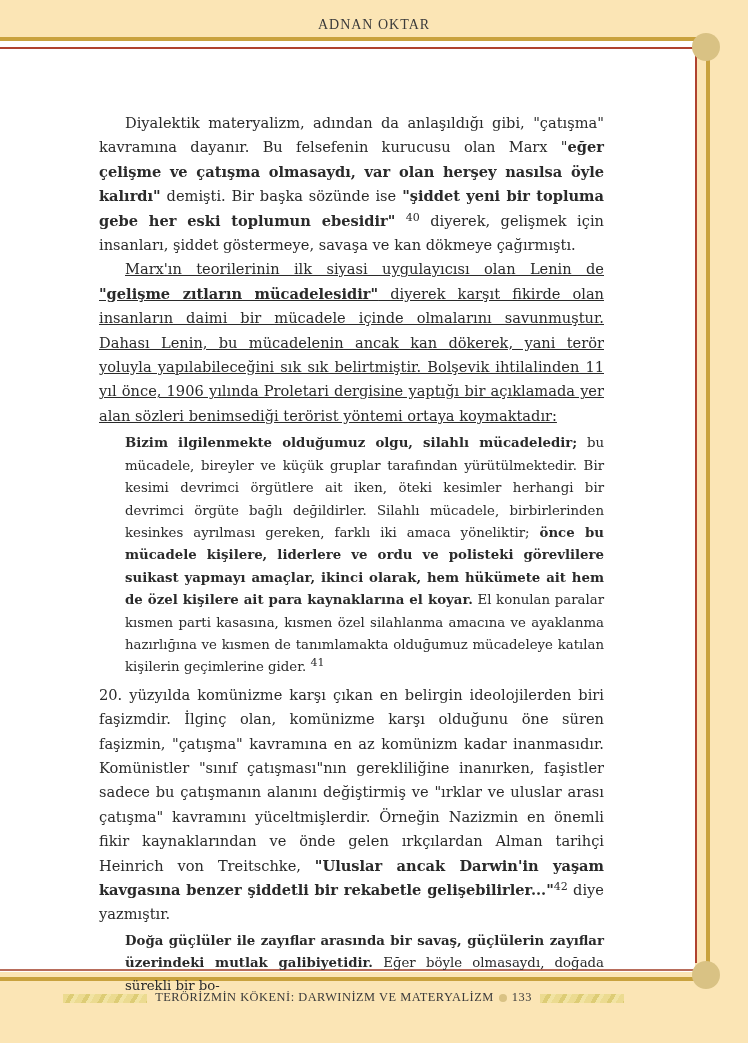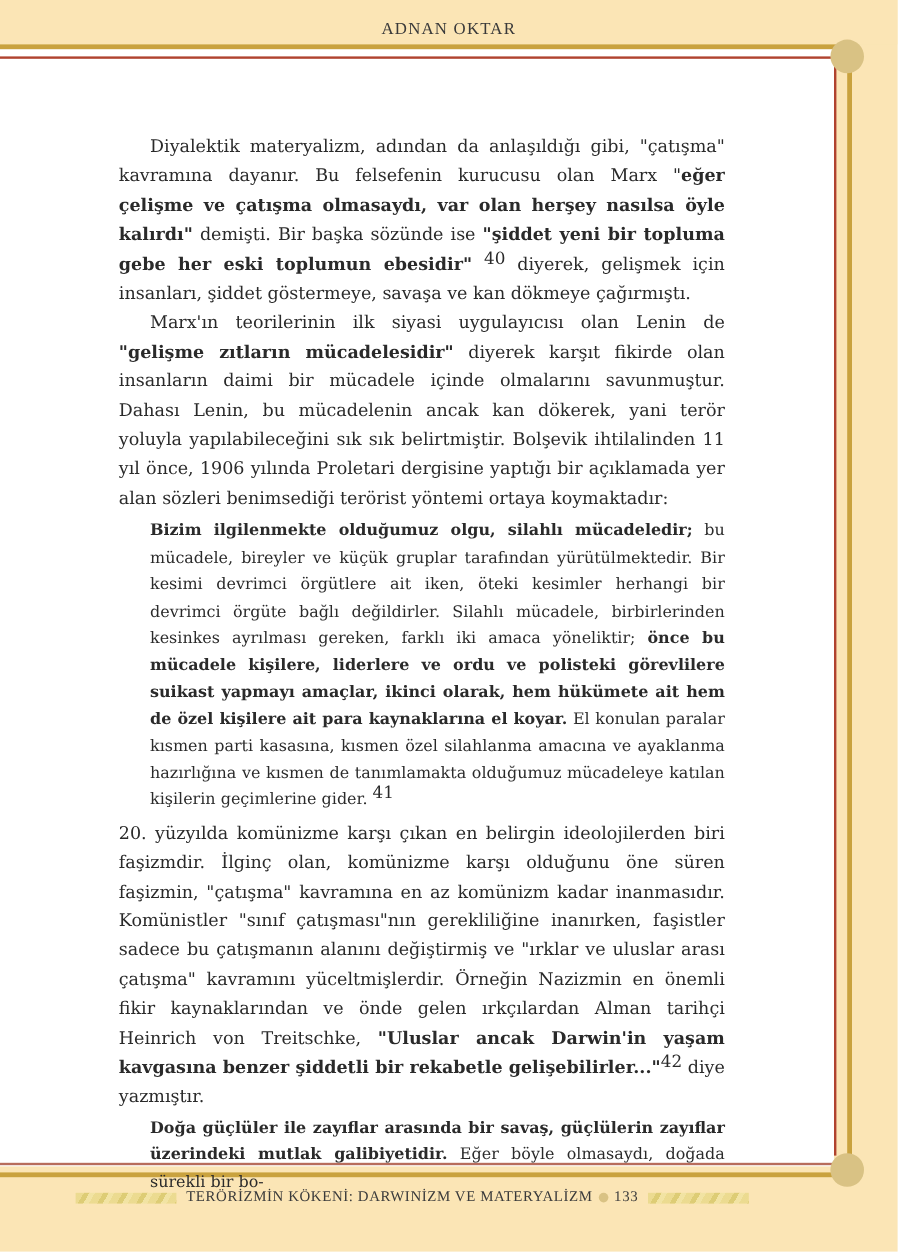--- a/index.html
+++ b/index.html
@@ -13,21 +13,21 @@
   .gold-right { position:absolute; left:706px; top:48px; width:4px; height:924px; background:#c9a23e; }
   .red-bottom { position:absolute; left:0; top:969px; width:697px; height:2px; background:#b86d5c; }
   .gold-bottom { position:absolute; left:0; top:977px; width:710px; height:4px; background:#c9a23e; }
   .corner { position:absolute; width:28px; height:28px; border-radius:50%; background:#d9c284; }
   .corner.top { left:692px; top:33px; }
   .corner.bottom { left:692px; top:961px; }
   .content { position:absolute; left:125px; top:111px; width:478px; font-size:14.6px; line-height:24.4px; }
   .content p { margin:0; text-align:justify; }
   .block { margin-left:0 !important; padding-left:0; font-size:13.3px; line-height:22.4px; }
   b { font-weight:bold; }
-  sup { font-size:14px; vertical-align:5px; line-height:0; }
+  sup { font-size:11px; vertical-align:5px; line-height:0; }
   .footer { position:absolute; left:0; width:687px; top:990px; text-align:center; font-family:"Liberation Serif", serif; font-size:12.4px; letter-spacing:0.5px; color:#3a3a3a; }
   .footer .deco { display:inline-block; width:84px; height:9px; vertical-align:middle; background:repeating-linear-gradient(120deg,#e9d98a 0 6px,#d8c86a 6px 10px,#f0e3a0 10px 14px); opacity:.85; margin:0 8px; }
   .footer .dot { display:inline-block; width:8px; height:8px; border-radius:50%; background:#d9c284; vertical-align:middle; margin:0 5px; }
 </style>
 </head>
 <body>
 
 <div class="header-band" data-name="header-band"></div>
 <div class="header-title" data-name="running-header-author">ADNAN OKTAR</div>
 <div class="page" data-name="page-body"></div>
@@ -37,21 +37,21 @@
 <div class="gold-right" data-name="frame-gold-right"></div>
 <div class="red-bottom" data-name="frame-red-bottom"></div>
 <div class="gold-bottom" data-name="frame-gold-bottom"></div>
 <div class="corner top" data-name="corner-ornament-top"></div>
 <div class="corner bottom" data-name="corner-ornament-bottom"></div>
 
 <div class="content" data-name="main-text">
   <p data-name="paragraph-1" style="text-indent:0;">
     <span>Diyalektik materyalizm, adından da anlaşıldığı gibi, "çatışma" kavramına dayanır. Bu felsefenin kurucusu olan Marx "</span><b>eğer çelişme ve çatışma olmasaydı, var olan herşey nasılsa öyle kalırdı"</b><span> demişti. Bir başka sözünde ise </span><b>"şiddet yeni bir topluma gebe her eski toplumun ebesidir"</b> <sup data-name="footnote-ref">40</sup><span> diyerek, gelişmek için insanları, şiddet göstermeye, savaşa ve kan dökmeye çağırmıştı.</span>
   </p>
-  <p data-name="paragraph-2" style="text-indent:0;">
+  <p data-name="paragraph-2" style="text-indent:0;text-decoration:underline;">
     <span>Marx'ın teorilerinin ilk siyasi uygulayıcısı olan Lenin de </span><b>"gelişme zıtların mücadelesidir"</b><span> diyerek karşıt fikirde olan insanların daimi bir mücadele içinde olmalarını savunmuştur. Dahası Lenin, bu mücadelenin ancak kan dökerek, yani terör yoluyla yapılabileceğini sık sık belirtmiştir. Bolşevik ihtilalinden 11 yıl önce, 1906 yılında Proletari dergisine yaptığı bir açıklamada yer alan sözleri benimsediği terörist yöntemi ortaya koymaktadır:</span>
   </p>
   <p class="block" data-name="quote-lenin" style="margin-top:4px;">
     <b>Bizim ilgilenmekte olduğumuz olgu, silahlı mücadeledir;</b><span> bu mücadele, bireyler ve küçük gruplar tarafından yürütülmektedir. Bir kesimi devrimci örgütlere ait iken, öteki kesimler herhangi bir devrimci örgüte bağlı değildirler. Silahlı mücadele, birbirlerinden kesinkes ayrılması gereken, farklı iki amaca yöneliktir; </span><b>önce bu mücadele kişilere, liderlere ve ordu ve polisteki görevlilere suikast yapmayı amaçlar, ikinci olarak, hem hükümete ait hem de özel kişilere ait para kaynaklarına el koyar.</b><span> El konulan paralar kısmen parti kasasına, kısmen özel silahlanma amacına ve ayaklanma hazırlığına ve kısmen de tanımlamakta olduğumuz mücadeleye katılan kişilerin geçimlerine gider.</span> <sup data-name="footnote-ref">41</sup>
   </p>
   <p data-name="paragraph-3" style="margin-top:4px;">
     <span>20. yüzyılda komünizme karşı çıkan en belirgin ideolojilerden biri faşizmdir. İlginç olan, komünizme karşı olduğunu öne süren faşizmin, "çatışma" kavramına en az komünizm kadar inanmasıdır. Komünistler "sınıf çatışması"nın gerekliliğine inanırken, faşistler sadece bu çatışmanın alanını değiştirmiş ve "ırklar ve uluslar arası çatışma" kavramını yüceltmişlerdir. Örneğin Nazizmin en önemli fikir kaynaklarından ve önde gelen ırkçılardan Alman tarihçi Heinrich von Treitschke, </span><b>"Uluslar ancak Darwin'in yaşam kavgasına benzer şiddetli bir rekabetle gelişebilirler..."</b><sup data-name="footnote-ref">42</sup><span> diye yazmıştır.</span>
   </p>
   <p class="block" data-name="quote-hitler" style="margin-top:3px;">
     <b>Doğa güçlüler ile zayıflar arasında bir savaş, güçlülerin zayıflar üzerindeki mutlak galibiyetidir.</b><span> Eğer böyle olmasaydı, doğada sürekli bir bo-</span>

